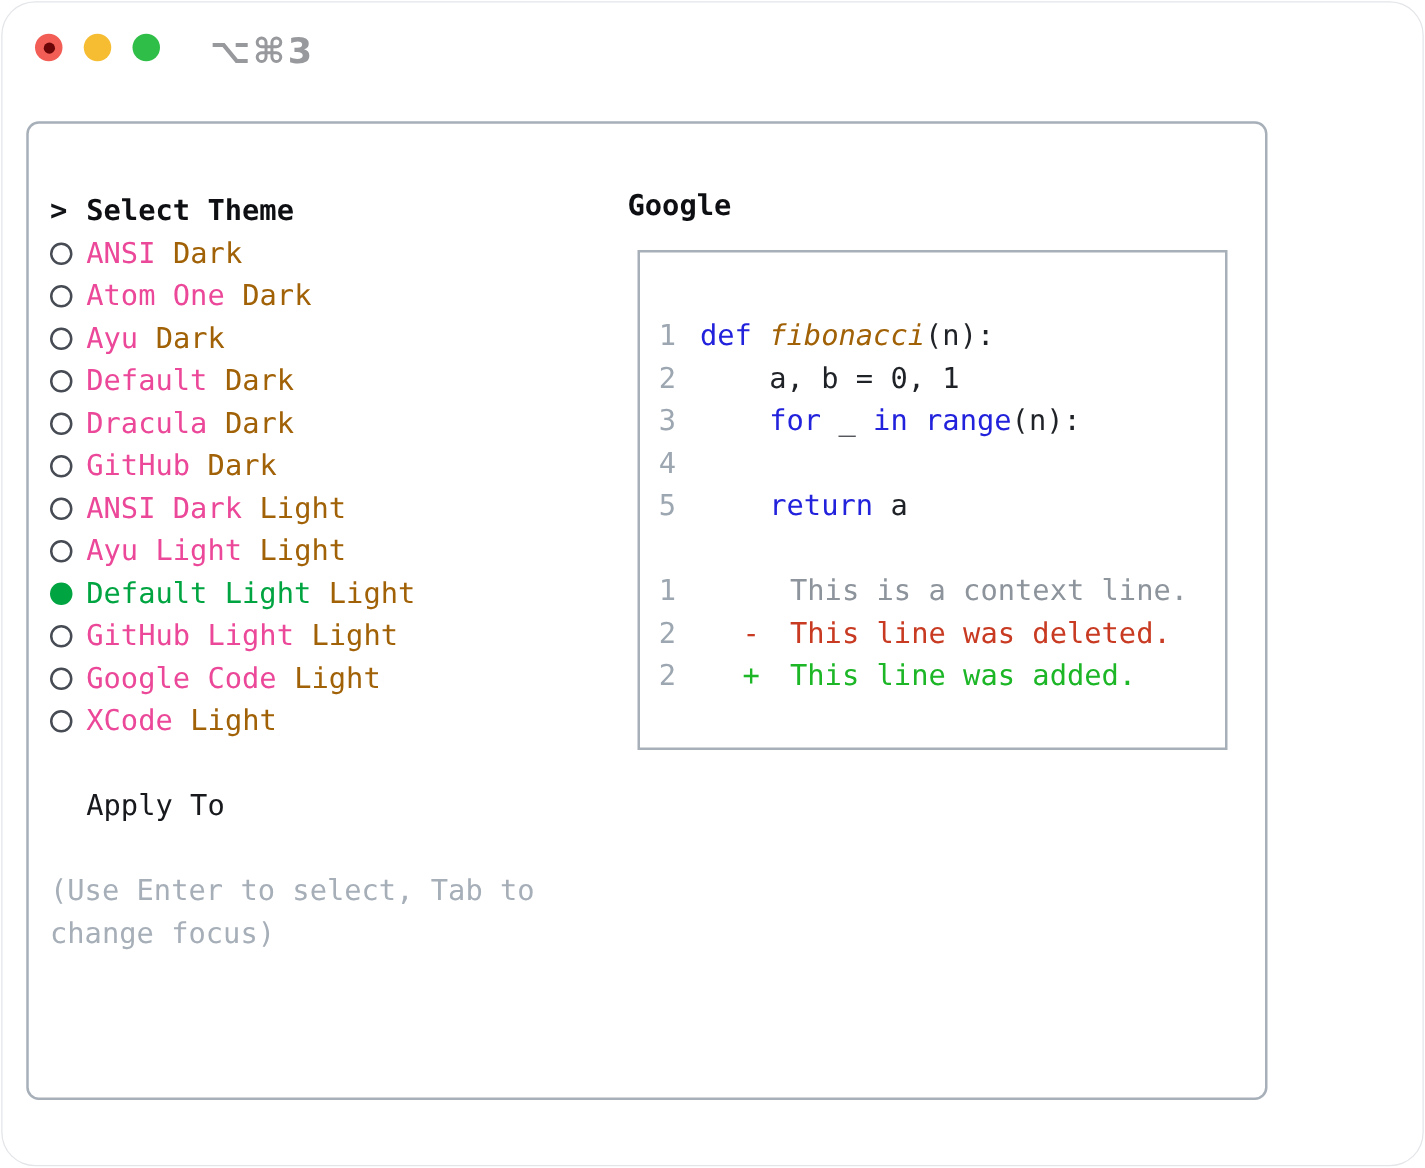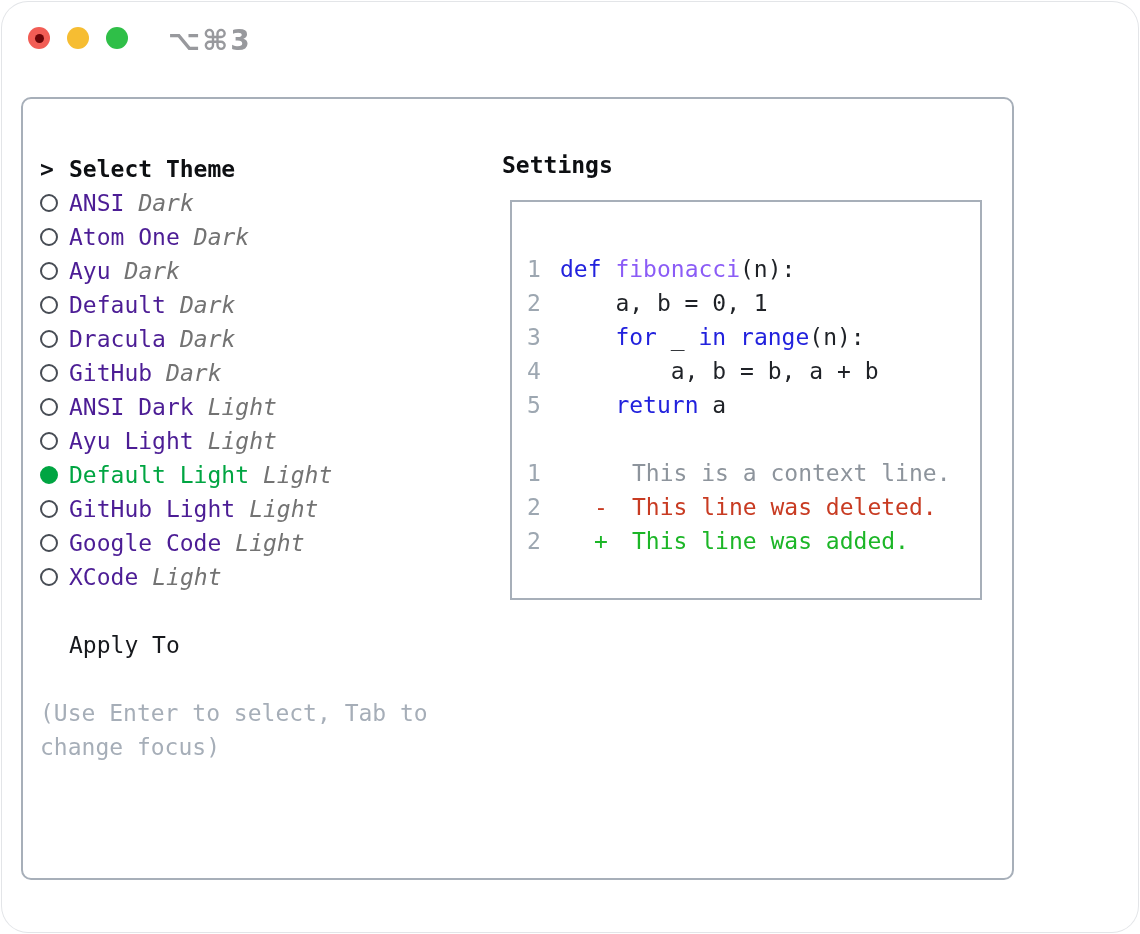--- a/index.html
+++ b/index.html
@@ -40,38 +40,38 @@
   .row { display:flex; align-items:center; height:34px; line-height:34px; white-space:pre; }
   .icon-cell { width:29px; display:flex; align-items:center; }
   .prompt { color:#111317; font-weight:bold; }
   .radio {
     width:14px; height:14px; border:2.5px solid #474c54; border-radius:50%;
     display:inline-block;
   }
   .radio.sel { background:#00a542; border-color:#00a542; }
   .heading { font-weight:bold; color:#0d0f12;text-align:center; }
   .sub-heading { color:#17191d; padding-left:29px; }
-  .t-name { color:#4c1d95; }
-  .t-variant { color:#737373; margin-left:14px;font-style:italic; }
+  .t-name { color:#ec4899; }
+  .t-variant { color:#a16207; margin-left:14px; }
   .selrow .t-name { color:#00a542; }
   .spacer { height:34px; }
   .help { color:#a6aeb8; height:34px; line-height:34px; font-size:23px; }
 
   
   .preview-label { position:absolute; left:479px; top:53px; font-size:23px;
     font-weight:bold; color:#0d0f12; }
   .preview-box {
     position:absolute; left:487px; top:101px; width:472px; height:400px;
     border:2px solid #a7afb9; background:#fff;
     padding:50px 0 0 15px; box-sizing:border-box; overflow:hidden;
   }
   .code-row { display:flex; height:34px; line-height:34px; font-size:23px; white-space:pre; }
   .ln { width:33px; color:#9da7b1; flex:none; }
   .tk-kw { color:#2222dd; }
-  .tk-fn { color:#8b5cf6; }
+  .tk-fn { color:#a16207;font-style:italic; }
   .tk-pl { color:#1f2227; }
   .diff-block { margin-top:34px; }
   .marker { width:72px; padding-left:34px; box-sizing:border-box; flex:none; }
   .diff-context { color:#8d949c; }
   .diff-deleted { color:#c83b22; }
   .diff-added   { color:#1cb627; }
 </style>
 </head>
 <body>
 
@@ -107,28 +107,28 @@
           <div class="row"><span class="icon-cell"><span class="radio"></span></span><span class="t-name">Google Code</span><span class="t-variant">Light</span></div>
           <div class="row"><span class="icon-cell"><span class="radio"></span></span><span class="t-name">XCode</span><span class="t-variant">Light</span></div>
         </div>
       <div class="spacer"></div>
       <div class="row sub-heading">Apply To</div>
       <div class="spacer"></div>
       <div class="help">(Use Enter to select, Tab to</div>
       <div class="help">change focus)</div>
     </div>
 
-    <div class="preview-label">Settings</div>
+    <div class="preview-label">Google</div>
 
     <div class="preview-box">
       <div id="code-lines">
           <div class="code-row"><span class="ln">1</span><span class="tk-kw">def </span><span class="tk-fn">fibonacci</span><span class="tk-pl">(n):</span></div>
           <div class="code-row"><span class="ln">2</span><span class="tk-pl">    a, b = 0, 1</span></div>
           <div class="code-row"><span class="ln">3</span><span class="tk-pl">    </span><span class="tk-kw">for</span><span class="tk-pl"> _ </span><span class="tk-kw">in</span><span class="tk-pl"> </span><span class="tk-kw">range</span><span class="tk-pl">(n):</span></div>
-          <div class="code-row"><span class="ln">4</span><span class="tk-pl">        a, b = b, a + b</span></div>
+          <div class="code-row"><span class="ln">4</span></div>
           <div class="code-row"><span class="ln">5</span><span class="tk-pl">    </span><span class="tk-kw">return</span><span class="tk-pl"> a</span></div>
         </div>
       <div id="diff-lines" class="diff-block">
           <div class="code-row diff-context"><span class="ln">1</span><span class="marker"> </span><span>This is a context line.</span></div>
           <div class="code-row diff-deleted"><span class="ln">2</span><span class="marker">-</span><span>This line was deleted.</span></div>
           <div class="code-row diff-added"><span class="ln">2</span><span class="marker">+</span><span>This line was added.</span></div>
         </div>
     </div>
 
   </div>

